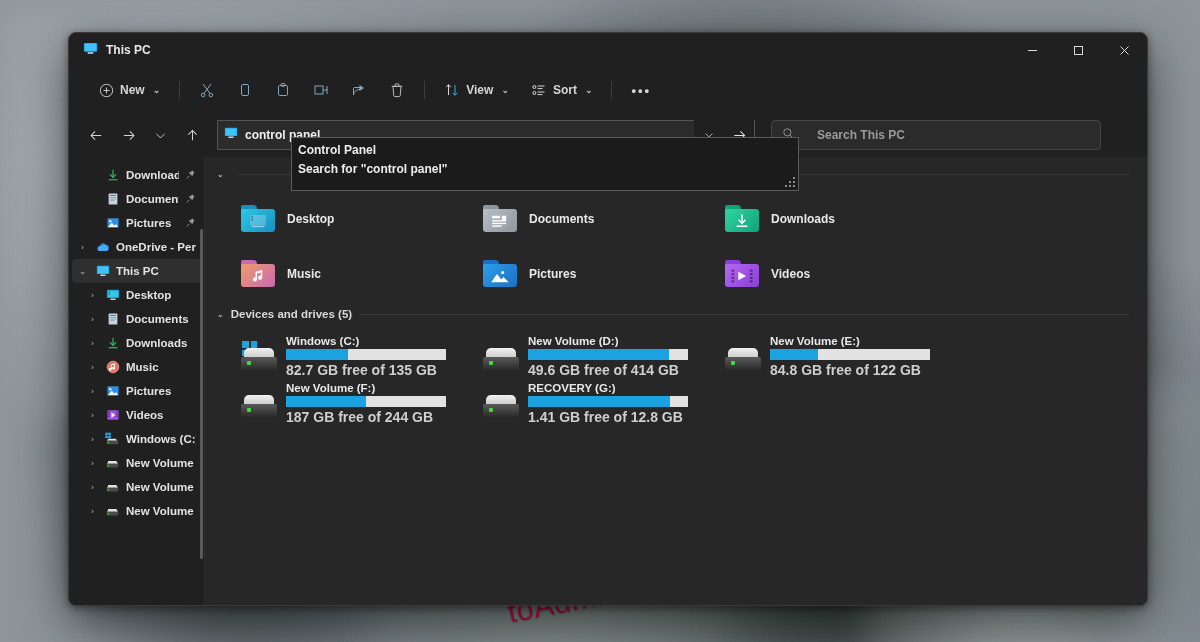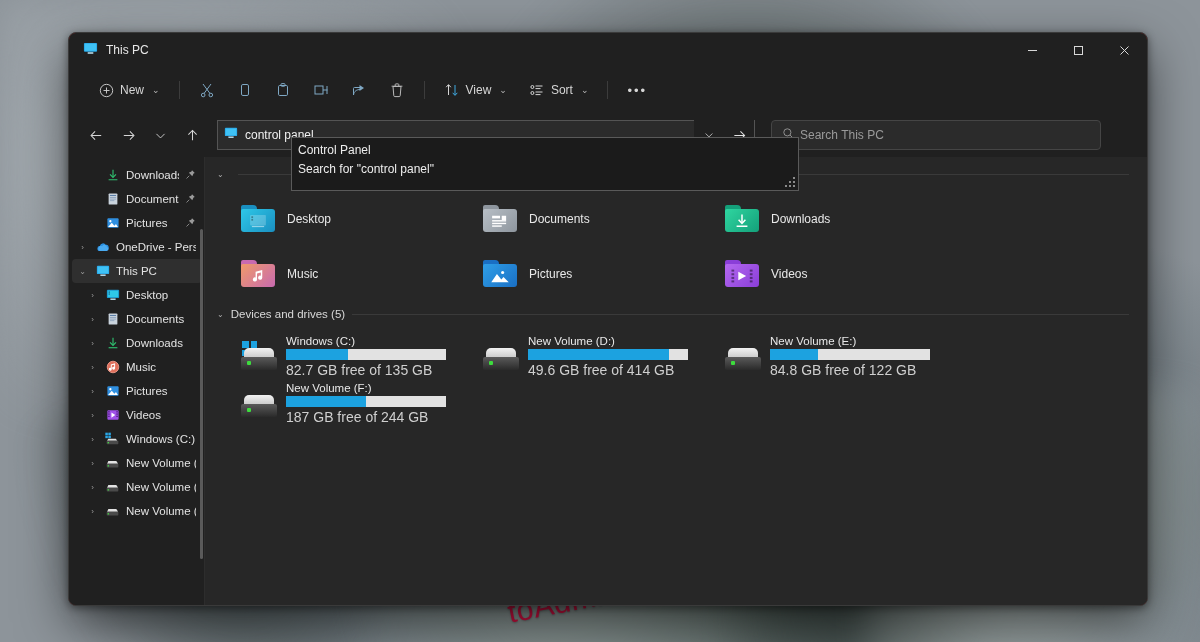--- a/index.html
+++ b/index.html
@@ -48,20 +48,21 @@
   
   #window {
     position: absolute; left: 68px; top: 32px;
     width: 1080px; height: 574px;
     background: #7f1d1d;
     border-radius: 8px;
     box-shadow: 0 18px 50px rgba(0,0,0,.55), 0 2px 8px rgba(0,0,0,.45);
     overflow: hidden;
     border: 1px solid #3a3a3a;
     color: #e6e6e6;
+    font-weight: bold;
   }
 
   
   #titlebar {
     height: 34px; background: #202020; display: flex; align-items: center;
     position: relative;
   }
   .tb-tab { display: flex; align-items: center; gap: 8px; padding-left: 14px; }
   .tb-title { font-size: 12px; color: #e8e8e8; }
   .win-controls { position: absolute; right: 0; top: 0; height: 34px; display: flex; }
@@ -111,21 +112,21 @@
   .sug {
     height: 19px; display: flex; align-items: center; padding: 0 6px;
     font-size: 12px; color: #ededed; white-space: nowrap;
   }
   #grip { position: absolute; right: 3px; bottom: 3px; width: 10px; height: 10px; }
   #grip i { position: absolute; width: 2px; height: 2px; background: #8a8a8a; display: block; }
 
   #searchbox {
     margin-left: 14px; width: 330px; height: 30px;
     background: #2b2b2b; border: 1px solid #454545; border-radius: 4px;
-    display: flex; align-items: center; gap: 5px; padding: 0 10px;
+    display: flex; align-items: center; gap: 22px; padding: 0 10px;
   }
   #search-ph { font-size: 12px; color: #9a9a9a; }
 
   
   #body { display: flex; height: 452px; background: #272727; }
 
   
   #sidebar {
     width: 136px; background: #202020; padding-top: 6px;
     position: relative; overflow: hidden; flex: none;
@@ -772,17 +773,31 @@
               <div class="led"></div>
             </div>
             <div class="drive-info">
               <div class="drive-name">New Volume (F:)</div>
               <div class="bar">
                 <span style="width: 50%;"></span>
               </div>
               <div class="drive-free">187 GB free of 244 GB</div>
             </div>
           </div>
+          <div class="drive-cell">
+            <div class="di">
+              <div class="top"></div>
+              <div class="bot"></div>
+              <div class="led"></div>
+            </div>
+            <div class="drive-info">
+              <div class="drive-name">RECOVERY (G:)</div>
+              <div class="bar">
+                <span style="width: 89%;"></span>
+              </div>
+              <div class="drive-free">1.41 GB free of 12.8 GB</div>
+            </div>
+          </div>
         </div>
     </div>
   </div>
 
 </div>
 
 </body></html>

